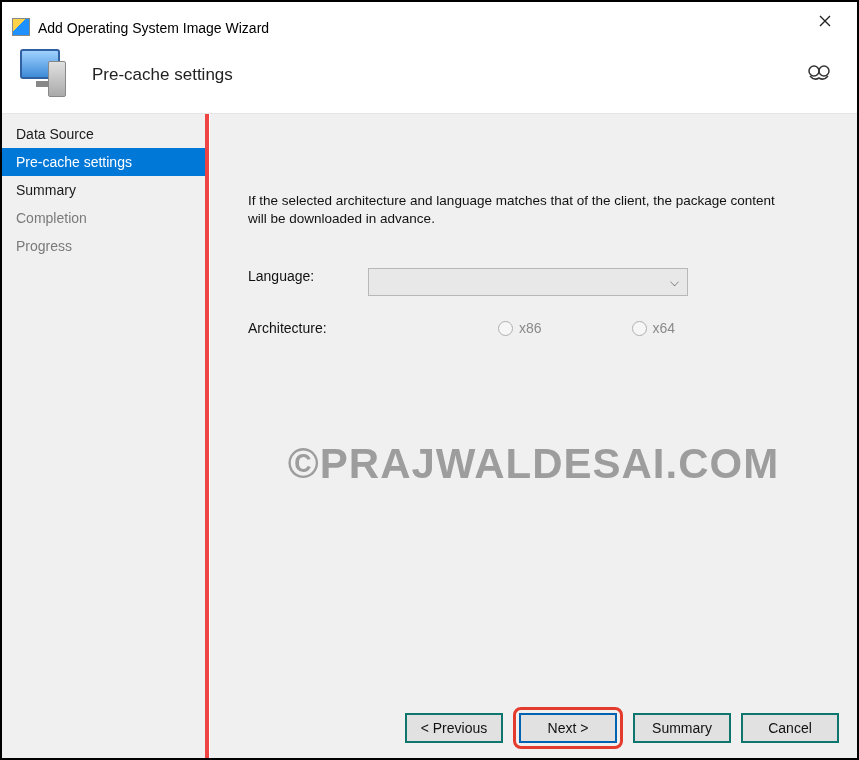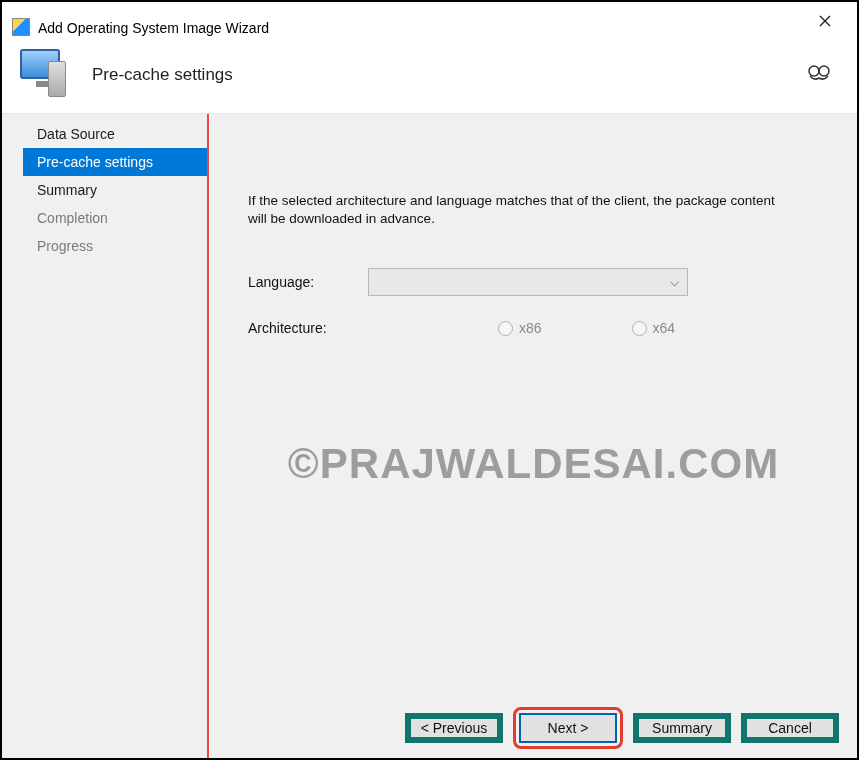--- a/index.html
+++ b/index.html
@@ -78,23 +78,22 @@
   margin-left: auto;
 }
 .body {
   flex: 1;
   display: flex;
   min-height: 0;
 }
 .sidebar {
   width: 207px;
   background: #f0f0f0;
-  border-right: 2px solid #ef4444;
+  border-right: 4px solid #ef4444;
   padding-top: 6px;
-  padding-left: 21px;
 }
 .sidebar-item {
   padding: 6px 14px;
   font-size: 14px;
   color: #1a1a1a;
   cursor: pointer;
 }
 .sidebar-item.active {
   background: #0078d7;
   color: #fff;
@@ -115,21 +114,20 @@
 }
 .desc {
   font-size: 13.5px;
   line-height: 1.35;
   color: #111;
   max-width: 540px;
   margin-bottom: 40px;
 }
 .form-row {
   display: flex;
-  align-items: center;
   margin-bottom: 24px;
 }
 .form-label {
   width: 120px;
   font-size: 14px;
   color: #111;
 }
 .dropdown {
   width: 320px;
   height: 28px;
@@ -178,21 +176,21 @@
   align-items: center;
   justify-content: flex-end;
   gap: 10px;
   padding: 0 18px;
   background: #f0f0f0;
 }
 .btn {
   min-width: 98px;
   height: 30px;
   background: #e1e1e1;
-  border: 6px solid #0f766e;
+  border: 2px solid #0f766e;
   font-size: 14px;
   color: #111;
   cursor: pointer;
   display:flex; align-items:center; justify-content:center;
 }
 .btn.primary {
   background: #e1e1e1;
   border: 2px solid #0063b1;
 }
 .highlight-wrap {

